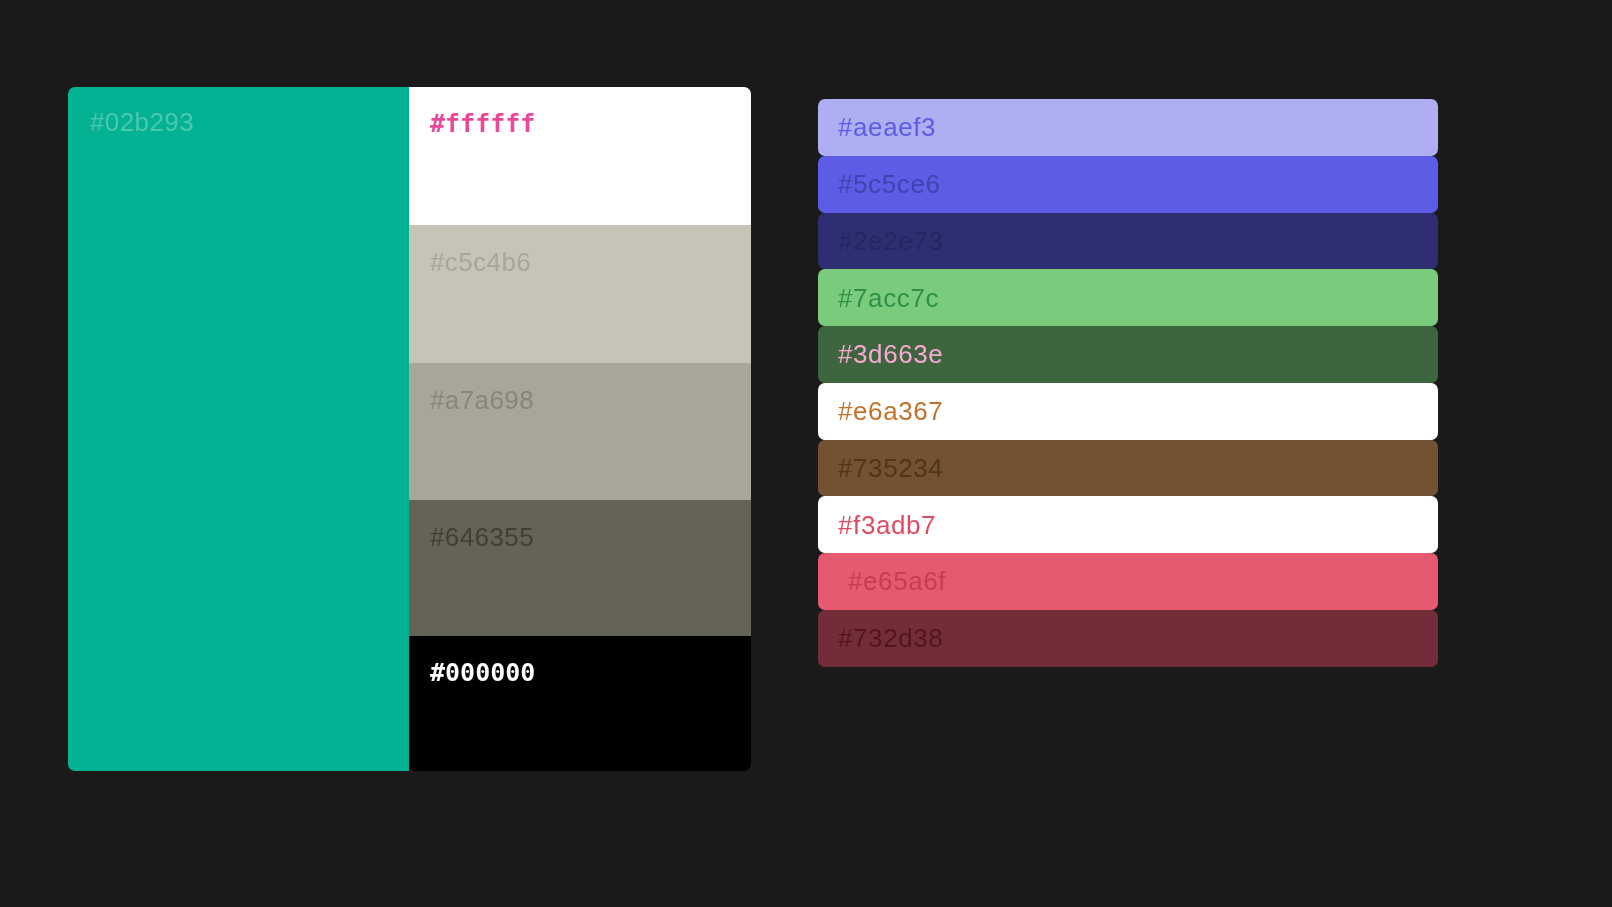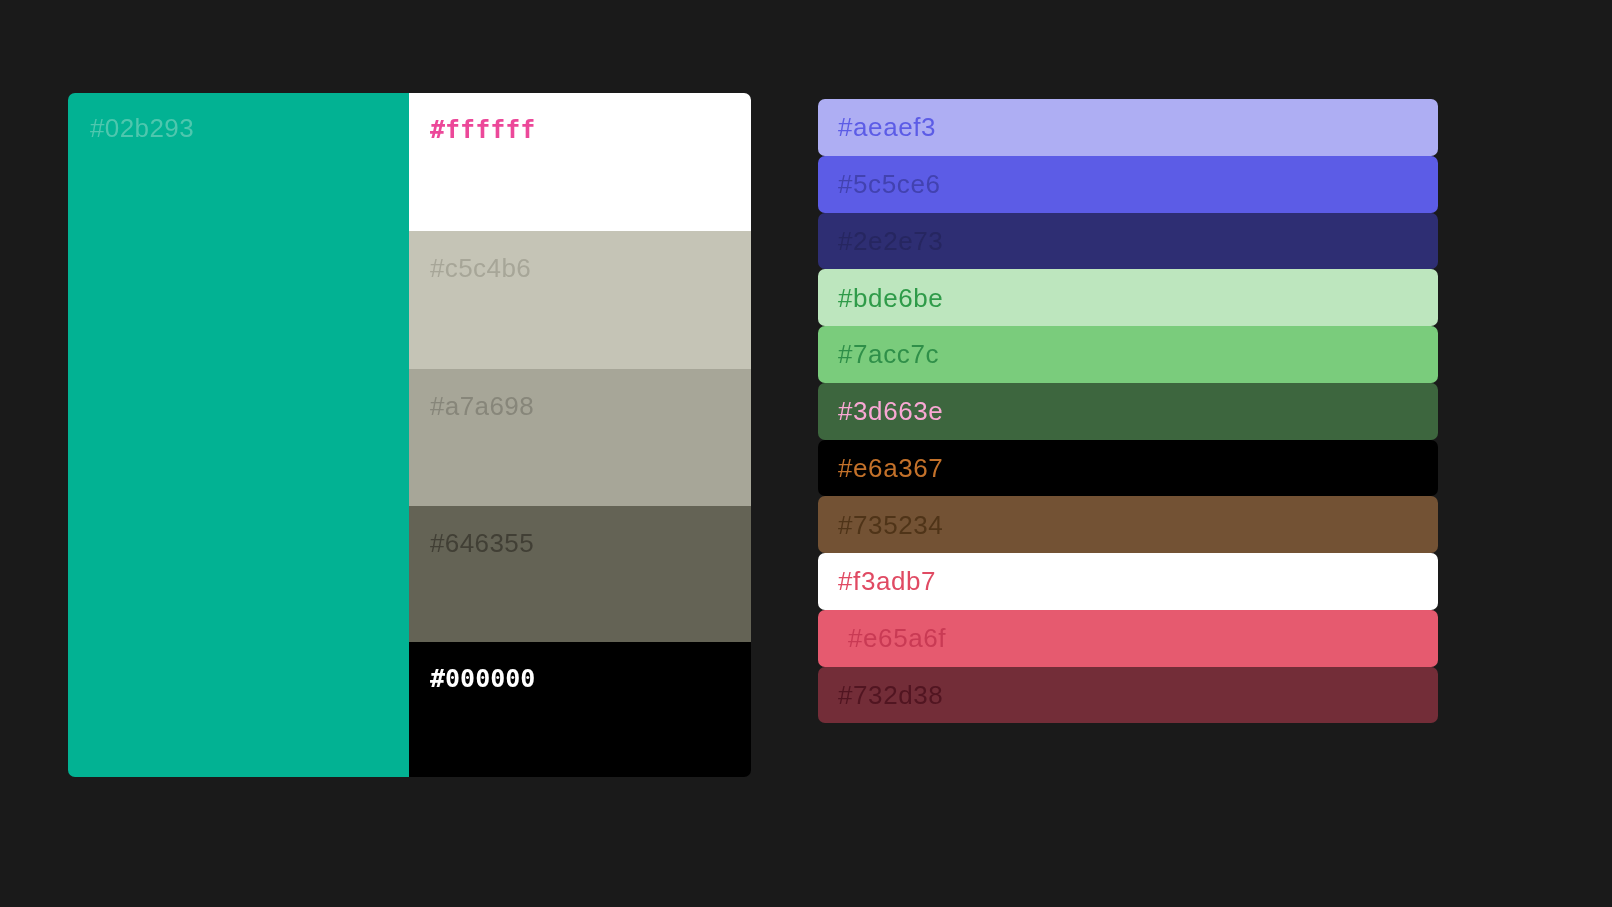--- a/index.html
+++ b/index.html
@@ -18,21 +18,21 @@
 
   #palette-root {
     position: absolute;
     inset: 0;
   }
 
   
   .left-group {
     position: absolute;
     left: 68px;
-    top: 93px;
+    top: 87px;
     width: 683px;
     height: 684px;
     display: flex;
     border-radius: 7px;
     overflow: hidden;
   }
 
   .accent-column {
     width: 341px;
     flex: 0 0 341px;
@@ -135,30 +135,27 @@
 
   <div class="bar" style="background: rgb(174, 174, 243);">
         <span class="swatch-label" style="color: rgb(92, 92, 230);">#aeaef3</span>
       </div>
       <div class="bar" style="background: rgb(92, 92, 230);">
         <span class="swatch-label" style="color: rgb(66, 66, 176);">#5c5ce6</span>
       </div>
       <div class="bar" style="background: rgb(46, 46, 115);">
         <span class="swatch-label" style="color: rgb(38, 38, 96);">#2e2e73</span>
       </div>
-      <div class="bar" style="background: rgb(189, 230, 190);">
-        <span class="swatch-label" style="color: rgb(47, 155, 73);">#bde6be</span>
-      </div>
       <div class="bar" style="background: rgb(122, 204, 124); padding-left: 24px;">
         <span class="swatch-label" style="color: rgb(47, 143, 73);">#7acc7c</span>
       </div>
       <div class="bar" style="background: rgb(61, 102, 62);">
         <span class="swatch-label" style="color: #f9a8d4;">#3d663e</span>
       </div>
-      <div class="bar" style="background: #000000;">
+      <div class="bar" style="background: #ffffff;">
         <span class="swatch-label" style="color: rgb(195, 113, 42);">#e6a367</span>
       </div>
       <div class="bar" style="background: rgb(115, 82, 52);">
         <span class="swatch-label" style="color: rgb(79, 52, 24);">#735234</span>
       </div>
       <div class="bar" style="background: #ffffff;">
         <span class="swatch-label" style="color: rgb(224, 74, 99);">#f3adb7</span>
       </div>
       <div class="bar" style="background: rgb(230, 90, 111);">
         <span class="swatch-label" style="color: rgb(201, 58, 84); margin-left: 10px;">#e65a6f</span>

